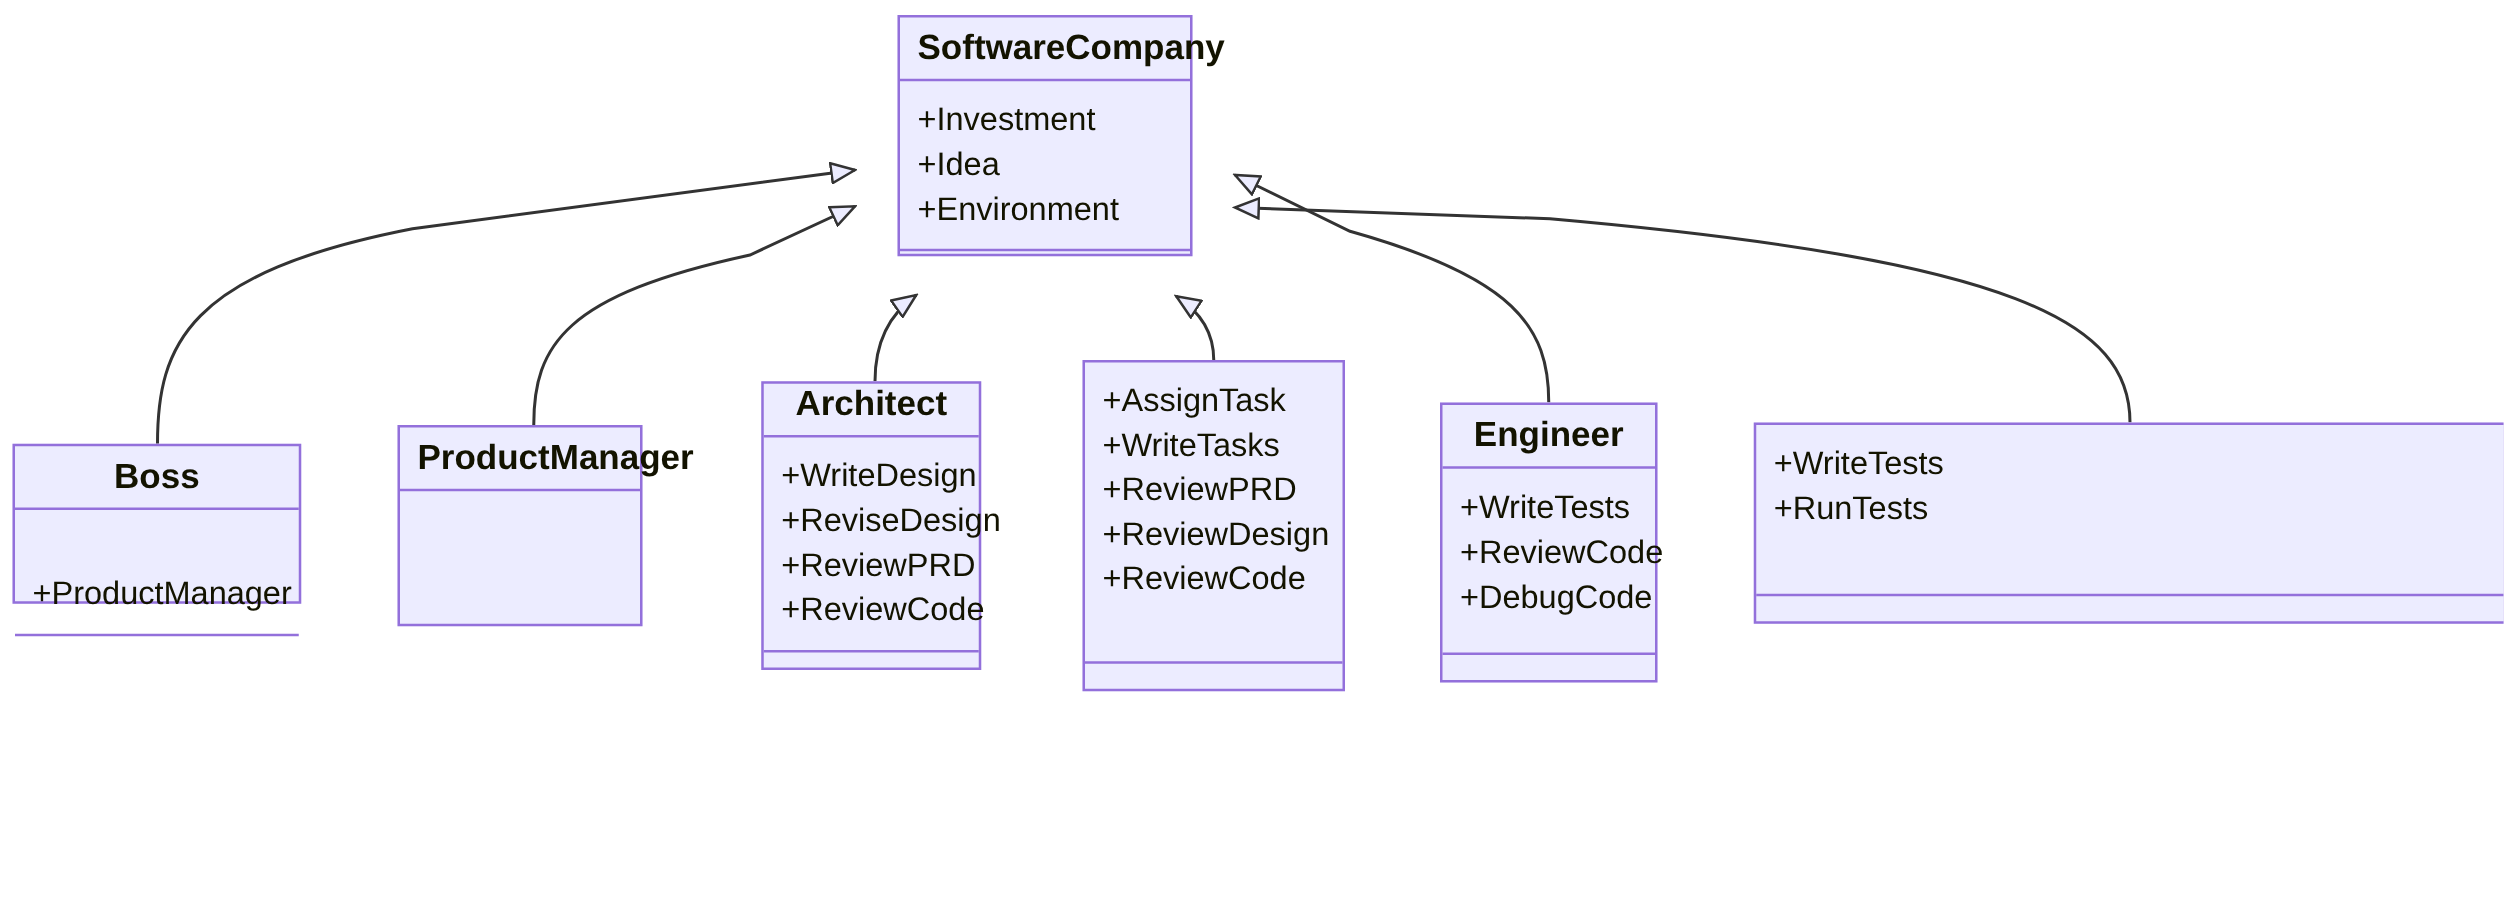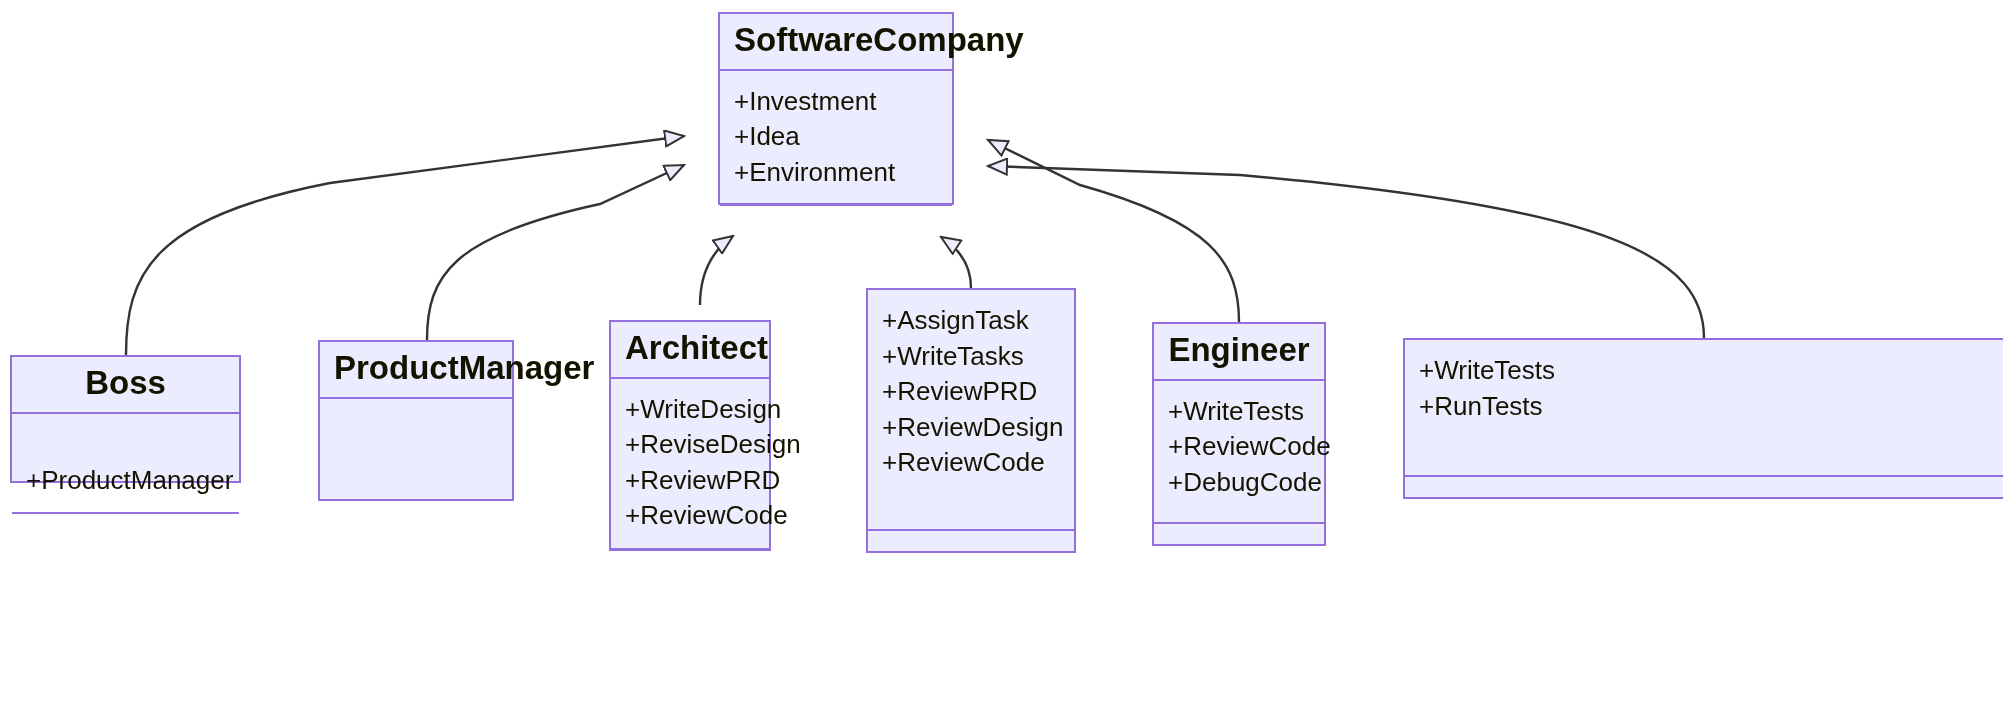--- a/index.html
+++ b/index.html
@@ -27,21 +27,21 @@
     position: absolute;
     box-sizing: border-box;
     border: 2px solid #9370DB;
     background: #ECECFF;
     display: flex;
     flex-direction: column;
   }
   .class-title {
     text-align: center;
     font-weight: bold;
-    font-size: 33px;
+    font-size: 28px;
     color: #131300;
     padding: 9px 14px 11px 14px;
     border-bottom: 2px solid #9370DB;
     line-height: 1.05;
     white-space: nowrap;
   }
   .class-members {
     padding: 13px 32px 14px 14px;
     border-bottom: 2px solid #9370DB;
     flex: 1 1 auto;
@@ -99,21 +99,21 @@
       <div class="member-row">+ProductManager</div>
     </div>
     <div class="class-methods"></div>
   </div>
 
   <div class="uml-class" style="left:318px; top:340px; width:196px; height:161px;">
     <div class="class-title">ProductManager</div>
     <div class="class-methods"></div>
   </div>
 
-  <div class="uml-class" style="left:609px; top:320px; width:162px; height:231px;">
+  <div class="uml-class" style="left:609px; top:305px; width:176px; height:231px;justify-content:center;">
     <div class="class-title">Architect</div>
     <div class="class-members">
       <div class="member-row">+WriteDesign</div>
       <div class="member-row">+ReviseDesign</div>
       <div class="member-row">+ReviewPRD</div>
       <div class="member-row">+ReviewCode</div>
     </div>
     <div class="class-methods"></div>
   </div>
 

